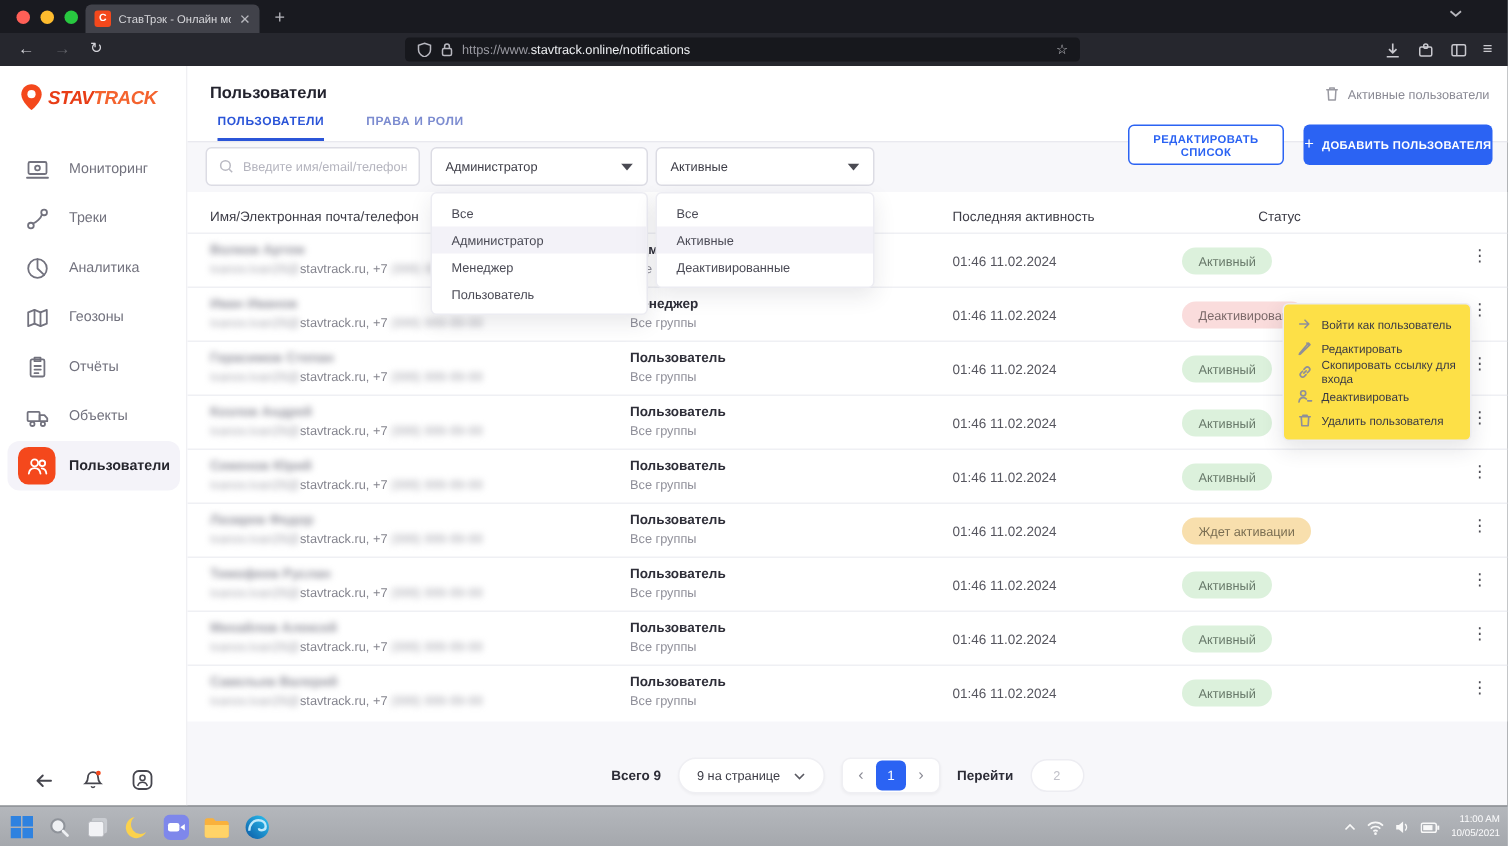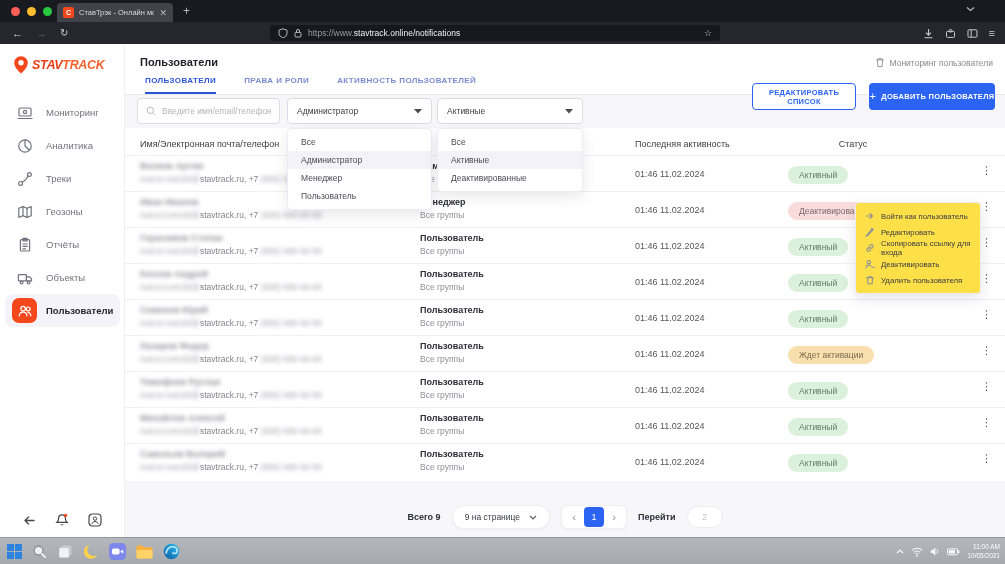--- a/index.html
+++ b/index.html
@@ -189,35 +189,35 @@
                 <rect x="2" y="3" width="12" height="8" rx="1"></rect>
                 <path d="M1 13.5h14"></path>
                 <circle cx="8" cy="7" r="1.6"></circle>
               </svg>
             </span>
             <span class="nav-label">Мониторинг</span>
           </div>
           <div class="nav-item">
             <span class="nav-ic-box">
               <svg viewBox="0 0 16 16">
-                <circle cx="8" cy="8" r="6.2"></circle>
-                <path d="M8 1.8V8l4.4 4.2"></path>
-              </svg>
-            </span>
-            <span class="nav-label">Аналитика</span>
-          </div>
-          <div class="nav-item">
-            <span class="nav-ic-box">
-              <svg viewBox="0 0 16 16">
                 <circle cx="3.6" cy="12.4" r="1.9"></circle>
                 <circle cx="12.4" cy="3.6" r="1.9"></circle>
                 <path d="M5 11c2.2-.6 5.4-3.8 6-6"></path>
               </svg>
             </span>
             <span class="nav-label">Треки</span>
+          </div>
+          <div class="nav-item">
+            <span class="nav-ic-box">
+              <svg viewBox="0 0 16 16">
+                <circle cx="8" cy="8" r="6.2"></circle>
+                <path d="M8 1.8V8l4.4 4.2"></path>
+              </svg>
+            </span>
+            <span class="nav-label">Аналитика</span>
           </div>
           <div class="nav-item">
             <span class="nav-ic-box">
               <svg viewBox="0 0 16 16">
                 <path d="M1.8 4.2 6 2.6l4 1.6 4.2-1.6v9.2L10 13.4l-4-1.6-4.2 1.6z"></path>
                 <path d="M6 2.6v9.2M10 4.2v9.2"></path>
               </svg>
             </span>
             <span class="nav-label">Геозоны</span>
           </div>
@@ -275,26 +275,25 @@
         </span>
       </div>
     </div>
 
     <div id="band">
       <div id="page-title">Пользователи</div>
       <div id="deleted-users">
         <svg width="10" height="11">
             <path d="M1.5 2.8h7M3.5 2.8V1.6h3v1.2M2.4 2.8l.4 6.8h4.4l.4-6.8" stroke="#9a9aa2" fill="none" stroke-linecap="round" stroke-linejoin="round"></path>
           </svg>
-        <span>Мониторинг пользователи</span>
+        <span>Активные пользователи</span>
       </div>
       <div id="tabs-row">
           <div class="tab-item active">ПОЛЬЗОВАТЕЛИ</div>
           <div class="tab-item">ПРАВА И РОЛИ</div>
-          <div class="tab-item">АКТИВНОСТЬ ПОЛЬЗОВАТЕЛЕЙ</div>
         </div>
     </div>
 
     <div id="search-box">
       <svg width="10" height="10">
           <circle cx="4.3" cy="4.3" r="3.2" stroke="#b9b9c2" fill="none"></circle>
           <path d="M6.8 6.8l2 2" stroke="#b9b9c2"></path>
         </svg>
       <input id="search-input" placeholder="Введите имя/email/телефон" style="">
     </div>

